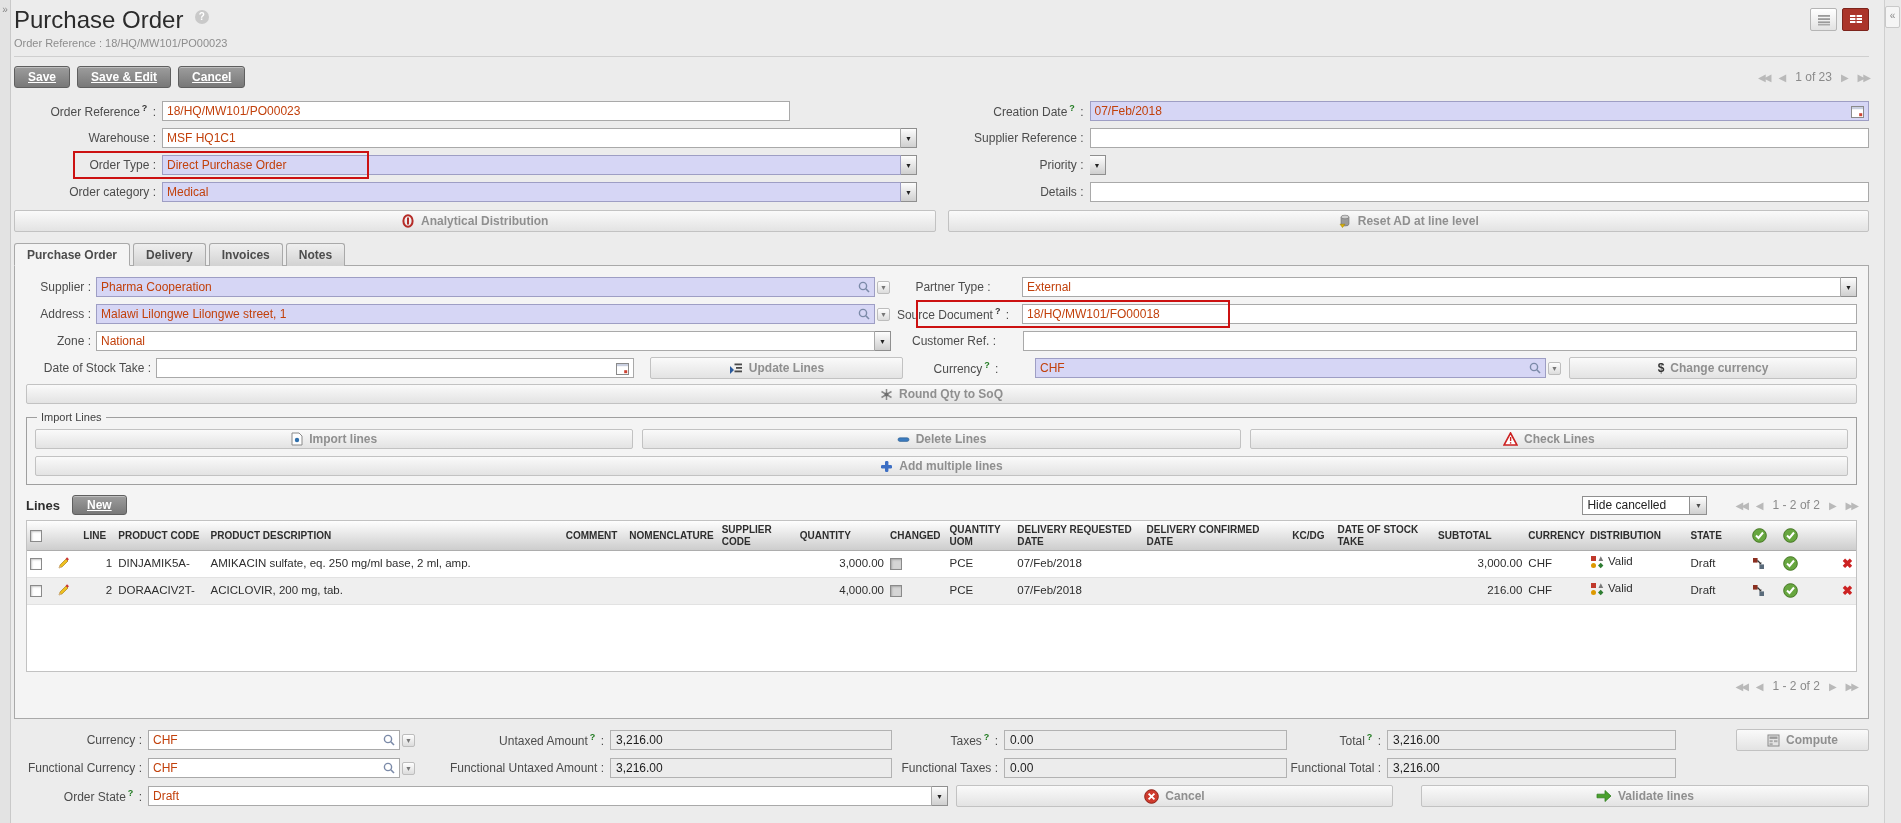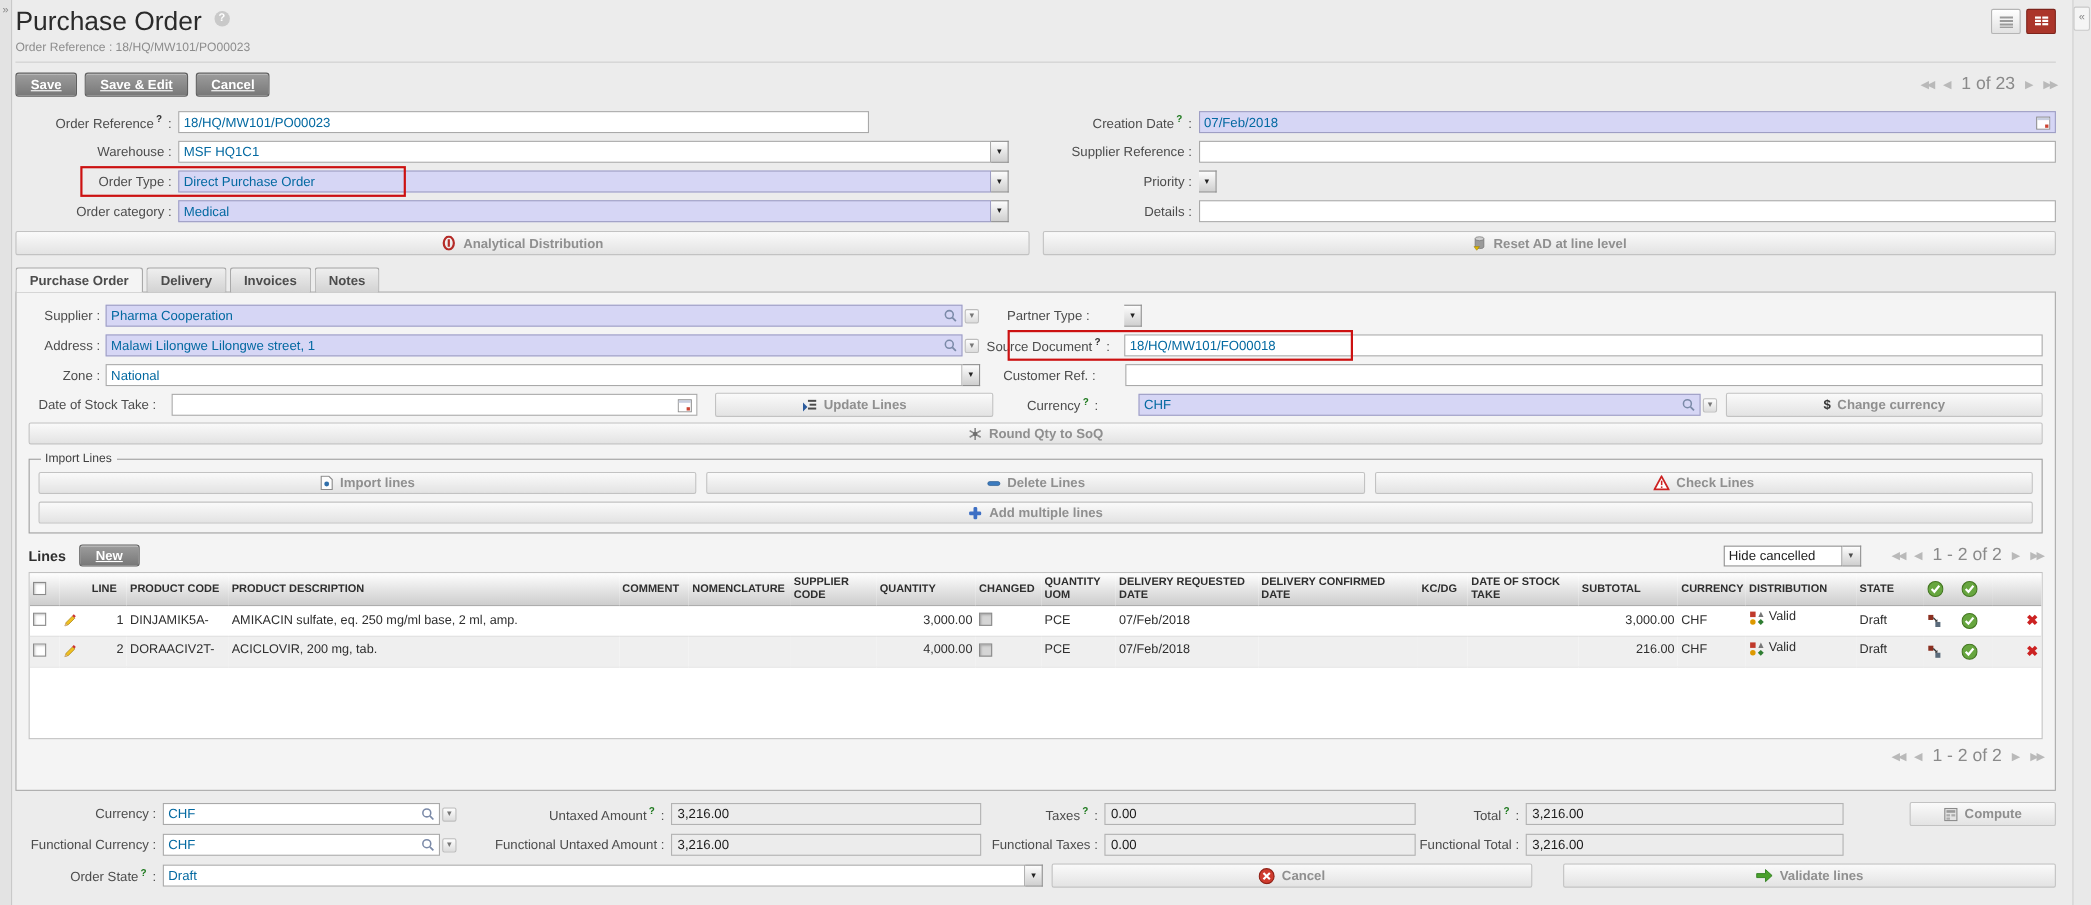--- a/index.html
+++ b/index.html
@@ -23,28 +23,28 @@
   .vbtn { width:27px; height:23px; border:1px solid #b5b5b5; border-radius:2px; background:linear-gradient(#ffffff,#e2e2e2); display:flex; align-items:center; justify-content:center; cursor:pointer; }
   .vbtn.active { background:#ab352a; border-color:#7d241c; }
   .hr { border-bottom:1px solid #cfcfcf; margin-top:7px; }
 
   
   .toolbar { display:flex; align-items:center; margin:9px 0 12px; }
   .dbtn { background:linear-gradient(#9d9d9d,#787878); border:1px solid #5f5f5f; border-radius:3px; color:#fff; font-weight:bold; font-size:12px; padding:3px 13px; margin-right:7px; cursor:pointer; box-shadow:inset 0 1px 0 rgba(255,255,255,.35);text-decoration:underline; }
   .pager { margin-left:auto; display:flex; align-items:center; gap:9px; color:#8a8a8a; }
   .pg { color:#b9b9b9; font-size:10px; letter-spacing:-2px; cursor:pointer; }
   .pg.single { letter-spacing:0; }
-  .pg-text { font-size:16px; color:#8a8a8a; }
+  .pg-text { font-size:12px; color:#8a8a8a; }
 
   
   .fgrid { position:relative; display:flex; }
   .fcol { width:50%; }
   .frow { display:flex; align-items:center; height:22px; margin-bottom:5px; }
   .flabel { width:148px; text-align:right; padding-right:6px; white-space:nowrap; color:#4c4c4c; }
-  .field { height:20px; border:1px solid #a9a9a9; background:#fff; display:flex; align-items:center; padding:0 4px; color:#0369a1; overflow:hidden; white-space:nowrap; }
+  .field { height:20px; border:1px solid #a9a9a9; background:#fff; display:flex; align-items:center; padding:0 4px; color:#c2410c; overflow:hidden; white-space:nowrap; }
   .field.ro { background:#d6d6f5; border-color:#9e9ec4; }
   .w628 { width:628px; } .w739 { width:739px; }
   .fflex { flex:1; }
   .selbtn { width:16px; height:20px; background:linear-gradient(#fdfdfd,#cfcfcf); border:1px solid #8f8f8f; border-left:none; display:flex; align-items:center; justify-content:center; font-size:7px; color:#222; cursor:pointer; }
   .mini-arrow { width:13px; height:13px; margin-left:2px; background:linear-gradient(#fefefe,#dcdcdc); border:1px solid #bdbdbd; border-radius:2px; font-size:7px; color:#777; display:flex; align-items:center; justify-content:center; cursor:pointer; }
   .hq { font-size:9px; vertical-align:super; margin:0 2px; color:#1f7a1f; font-weight:bold; }
   .hq.dark { color:#333; }
   .icon-right { margin-left:auto; display:flex; align-items:center; cursor:pointer; }
   .redbox { position:absolute; border:2px solid #cc1111; pointer-events:none; z-index:5; }
 
@@ -55,21 +55,21 @@
 
   
   .tabs { display:flex; margin-top:2px; position:relative; z-index:2; }
   .tab { padding:4px 12px 3px; border:1px solid #a9a9a9; border-bottom:none; background:linear-gradient(#efefef,#d2d2d2); color:#4c4c4c; font-weight:bold; margin-right:3px; border-radius:3px 3px 0 0; cursor:pointer; position:relative; top:1px; }
   .tab.active { background:#f4f4f4; top:1px; border-bottom:1px solid #f4f4f4; }
 
   
   .panel { border:1px solid #a9a9a9; background:#f4f4f4; padding:10px 11px 6px; position:relative; height:454px; }
   .prow { display:flex; align-items:center; height:22px; margin-bottom:5px; }
   .pl1 { width:70px; text-align:right; padding-right:5px; white-space:nowrap; }
-  .pl1.wide { width:130px;text-align:center; }
+  .pl1.wide { width:130px; }
   .pf779 { width:779px; } .pf478 { width:478px; }
   .pl2 { width:132px; text-align:center; padding-right:6px; white-space:nowrap; } .gap16 { width:16px; }
   .ubtn { width:253px; }
   .ccbtn { width:288px; margin-left:8px; }
   .fullbtn { width:100%; height:20px; margin-bottom:7px; }
 
   fieldset.imp { border:1px solid #9f9f9f; padding:6px 8px 8px; margin-top:2px; }
   fieldset.imp legend { font-size:11px; color:#3f3f3f; padding:0 4px; margin-left:2px; }
   .impgrid { display:grid; grid-template-columns:1fr 1fr 1fr; gap:9px; }
   .impgrid .bigbtn, .addbtn { height:20px; }
@@ -267,20 +267,23 @@
         <span>Pharma Cooperation</span>
         <span class="icon-right">
           <svg width="12" height="12" viewBox="0 0 12 12">
               <circle cx="5" cy="5" r="3.6" fill="none" stroke="#7b8aa8" stroke-width="1.4"></circle>
               <line x1="7.8" y1="7.8" x2="11" y2="11" stroke="#7b8aa8" stroke-width="1.6"></line>
             </svg>
         </span>
       </div>
       <span class="mini-arrow">▼</span>
       <span class="pl2"><span>Partner Type</span><span> :</span></span>
+      <div class="field fflex">
+          <span>External</span>
+        </div>
       <span class="selbtn">▼</span>
     </div>
 
     <div class="prow">
       <span class="pl1"><span>Address</span><span> :</span></span>
       <div class="field ro pf779">
         <span>Malawi Lilongwe Lilongwe street, 1</span>
         <span class="icon-right">
           <svg width="12" height="12" viewBox="0 0 12 12">
               <circle cx="5" cy="5" r="3.6" fill="none" stroke="#7b8aa8" stroke-width="1.4"></circle>

